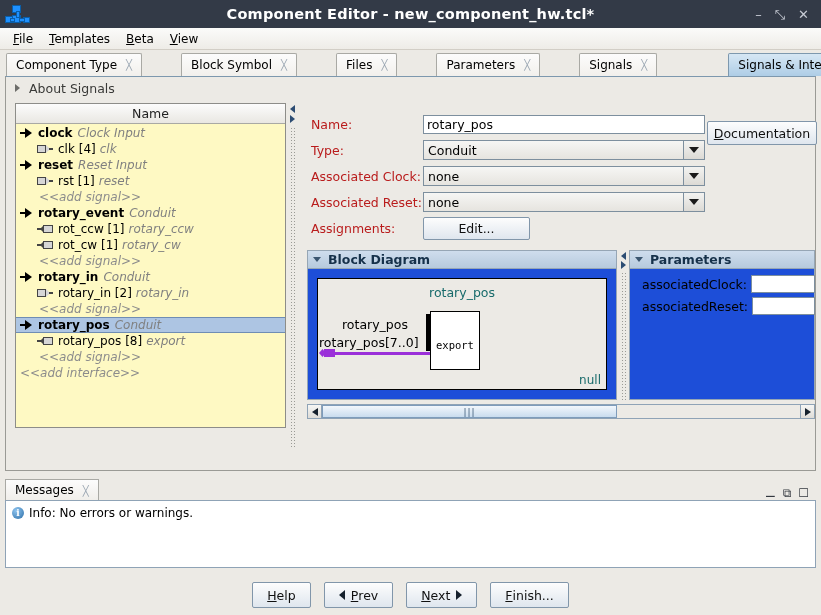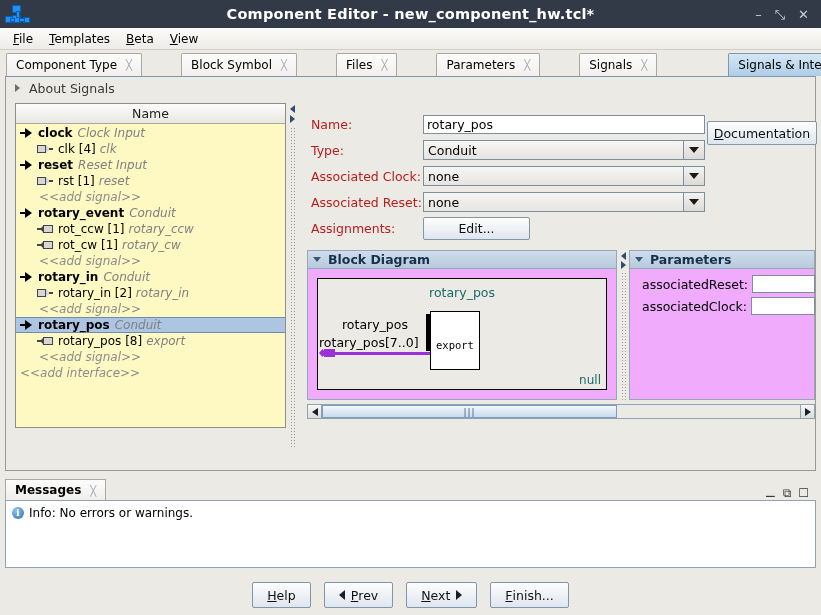--- a/index.html
+++ b/index.html
@@ -139,21 +139,21 @@
   .caret{width:0;height:0;border-left:5px solid transparent;border-right:5px solid transparent;border-top:6px solid #1a1a1a;}
   .btn{
     background:linear-gradient(#fdfdfd,#dfe6ee);border:1px solid #8196aa;border-radius:2px;
     font-size:12.5px;display:inline-flex;align-items:center;justify-content:center;
     height:21px;cursor:default;color:#101010;
   }
   .btn u{text-decoration:underline;}
   #doc-btn{position:absolute;right:-2px;top:14px;width:108px;height:22px;}
   
   #lower{display:flex;margin:5px 0 0 8px;}
-  .sect{border:1px solid #96a6b5;background:#f0abfc;box-sizing:border-box;}
+  .sect{border:1px solid #96a6b5;background:#1d4ed8;box-sizing:border-box;}
   .sect-hd{
     height:17px;background:linear-gradient(#cfdded,#b6cadd);border-bottom:1px solid #96a6b5;
     display:flex;align-items:center;gap:7px;padding-left:5px;font-weight:bold;font-size:12.5px;color:#16314a;
   }
   .sect-hd .tri{width:0;height:0;border-top:5px solid #3b5670;border-left:4px solid transparent;border-right:4px solid transparent;}
   #bd{width:310px;height:150px;}
   #bd-canvas{margin:9px;height:110px;border:1px solid #000;background:#eceae5;position:relative;}
   #bd-title{position:absolute;left:0;right:0;top:6px;text-align:center;color:#186b6b;font-size:12.5px;}
   #bd-null{position:absolute;right:5px;bottom:2px;color:#186b6b;font-size:12px;}
   #bd-box{position:absolute;left:112px;top:32px;width:48px;height:57px;background:#fff;border:1px solid #000;}
@@ -185,21 +185,21 @@
     background:linear-gradient(#f2f7fc,#c9dcee);border:1px solid #7e9cbb;box-sizing:border-box;
     display:flex;align-items:center;justify-content:center;color:#4a6泊;
   }
   #sthumb .grip{font-size:9px;color:#3c5a78;letter-spacing:1px;}
   
   #msg-area{margin:8px 5px 0 5px;}
   #msg-tabs{height:21px;display:flex;align-items:flex-end;}
   #msg-tab{
     height:20px;display:flex;align-items:center;gap:9px;padding:0 9px;
     background:linear-gradient(#fcfcfc,#f0eeea);border:1px solid #a9a9a4;border-bottom:none;
-    font-size:12px;cursor:default;font-weight:bold;
+    font-size:12px;cursor:default;
   }
   #msg-tab .x{color:#9aa6b2;font-size:10px;}
   #msg-ctl{margin-left:auto;display:flex;gap:7px;align-items:center;padding-right:7px;color:#33383f;}
   #msg-box{
     height:68px;background:#fff;border:1px solid #8fa3b6;box-sizing:border-box;
     padding:5px 6px;
   }
   #msg-line{display:flex;align-items:center;gap:5px;font-size:12px;}
   #info-icon{
     width:12px;height:12px;border-radius:50%;
@@ -479,25 +479,25 @@
           <div class="dots"></div>
         </div>
 
         <div class="sect" id="params">
           <div class="sect-hd">
             <span class="tri"></span>
             <span>Parameters</span>
           </div>
           <div style="padding-top:4px;">
             <div class="prow">
+              <span class="plabel">associatedClock:</span>
+              <span class="pinput"></span>
+            </div>
+            <div class="prow">
               <span class="plabel">associatedReset:</span>
-              <span class="pinput"></span>
-            </div>
-            <div class="prow">
-              <span class="plabel">associatedClock:</span>
               <span class="pinput"></span>
             </div>
           </div>
         </div>
       </div>
 
       <div id="hscroll">
         <div class="sbtn">
             <i class="sb-l"></i>
           </div>

